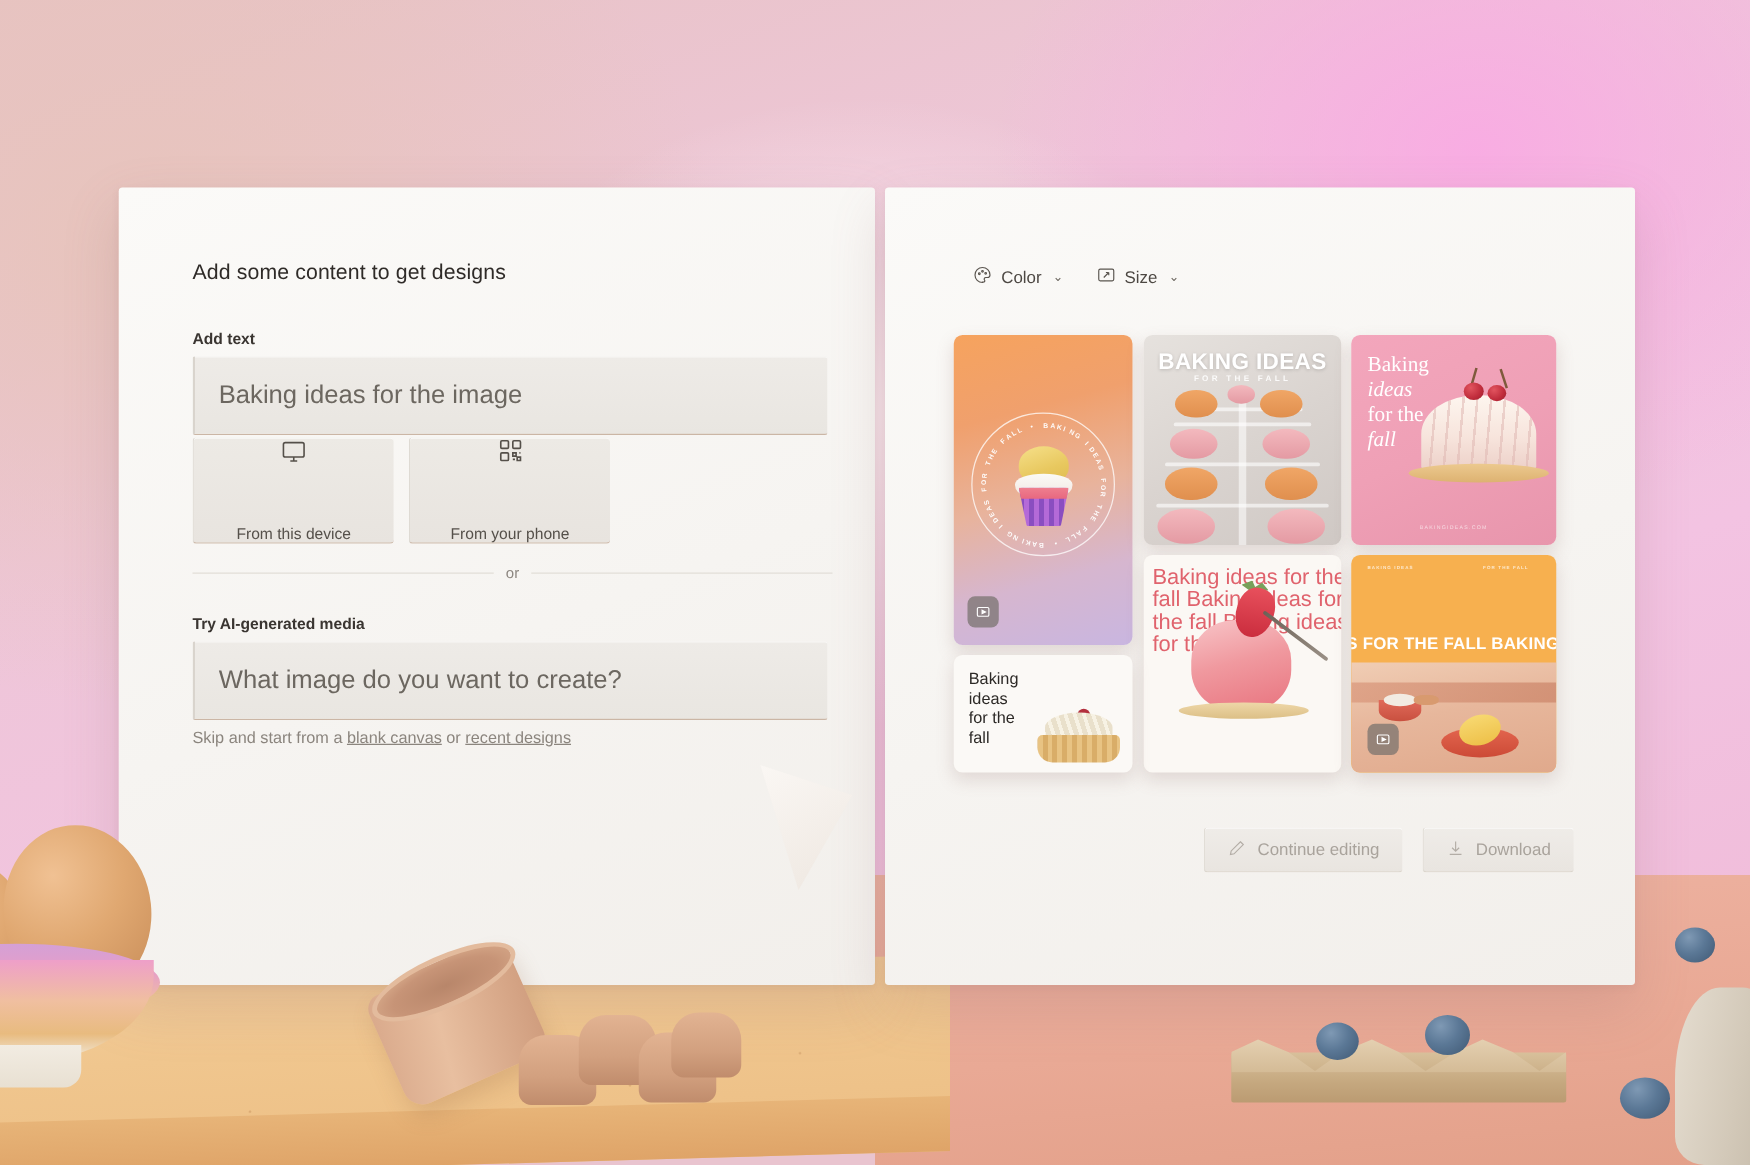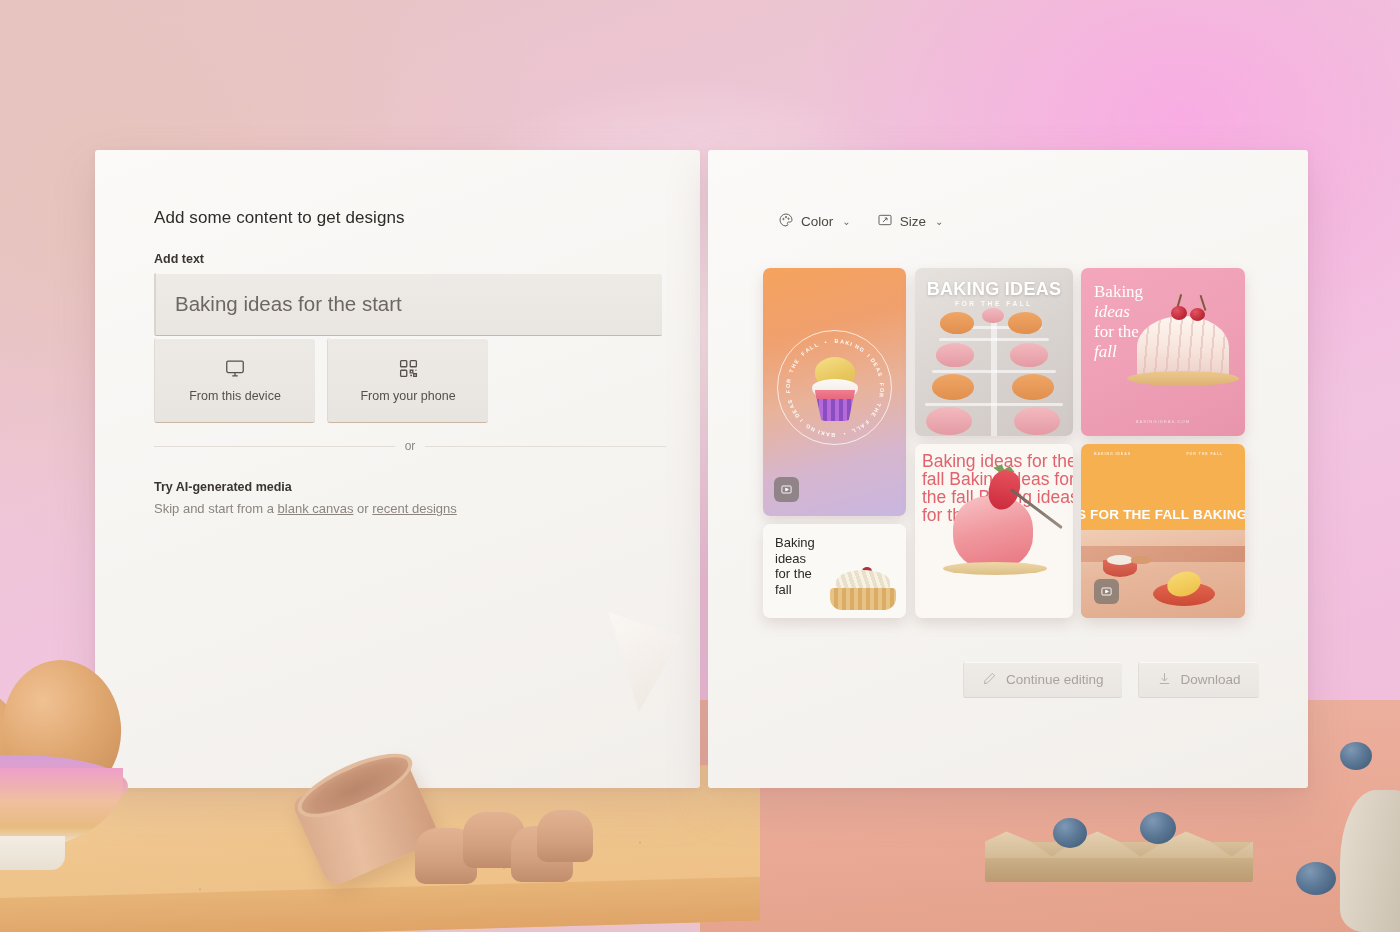--- a/index.html
+++ b/index.html
@@ -144,42 +144,42 @@
   .panel-left  { left: 95px;  top: 150px; width: 605px; height: 638px; }
   .panel-right { left: 708px; top: 150px; width: 600px; height: 638px; }
 
   
   .lp-inner { position: absolute; left: 59px; top: 58px; width: 512px; }
 
   .lp-title {
     font-size: 17px; font-weight: normal; color: #2f2b28; letter-spacing: .1px;
   }
   .field-label {
-    font-size: 12.5px; font-weight: bold; color: #3a3531; margin-top: 24px; margin-bottom: 7px;
+    font-size: 12.5px; font-weight: bold; color: #3a3531; margin-top: 36px; margin-bottom: 7px;
   }
   .text-field {
     width: 508px; height: 63px;
     background: linear-gradient(180deg, #eeebe7 0%, #e9e6e1 100%);
     border: none; border-bottom: 1.5px solid #cbb6a5;
     border-left: 2px solid #d9d4cd;
     border-radius: 2px;
     display: flex; align-items: center;
     padding-left: 19px;
     font-size: 20.5px; color: #6c6760;
     box-shadow: inset 0 1px 0 rgba(255,255,255,.6);
   }
   .field-label-2 { margin-top: 27px; }
 
   .upload-row { display: flex; gap: 12px; margin-top: 2px; }
   .upload-btn {
     width: 161px; height: 85px;
     background: linear-gradient(180deg, #edeae5 0%, #e8e4df 100%);
     border: none; border-bottom: 1.5px solid #cbb6a5; border-left: 1.5px solid #dedad3;
     border-radius: 3px;
-    display: flex; flex-direction: column; align-items: center; justify-content: center;
+    display: flex; flex-direction: column; align-items: center; justify-content: space-between;
     gap: 10px; cursor: pointer;
     box-shadow: inset 0 1px 0 rgba(255,255,255,.7);
   }
   .upload-btn .lbl { font-size: 12.5px; color: #55504a; }
   .upload-btn svg { display: block; }
 
   .or-row {
     display: flex; align-items: center; gap: 10px;
     margin-top: 16px; color: #8d8781; font-size: 12px;
   }
@@ -357,21 +357,21 @@
   <div class="table-top"></div>
   <div class="table-edge"></div>
 </div>
 
 <div class="panel panel-left">
   <div class="lp-inner">
 
     <div class="lp-title">Add some content to get designs</div>
 
     <div class="field-label">Add text</div>
-    <div class="text-field">Baking ideas for the start</div>
+    <div class="text-field">Baking ideas for the image</div>
 
 
     <div class="upload-row">
       <div class="upload-btn">
         <span>
           <svg width="22" height="22" viewBox="0 0 24 24" fill="none" stroke="#55504a" stroke-width="1.4">
             <rect x="3" y="4.5" width="18" height="12.5" rx="1.6"></rect>
             <path d="M9 20.5h6M12 17v3.5"></path>
           </svg>
         </span>
@@ -392,20 +392,21 @@
 
     </div>
 
     <div class="or-row">
       <span class="ln"></span>
       <span>or</span>
       <span class="ln"></span>
     </div>
 
     <div class="field-label field-label-2">Try AI-generated media</div>
+    <div class="text-field">What image do you want to create?</div>
 
     <div class="hint">
       <span>Skip and start from a </span><a>blank canvas</a><span> or </span><a>recent designs</a>
     </div>
   </div>
 </div>
 
 <div class="panel panel-right">
 
   <div class="rp-toolbar">

